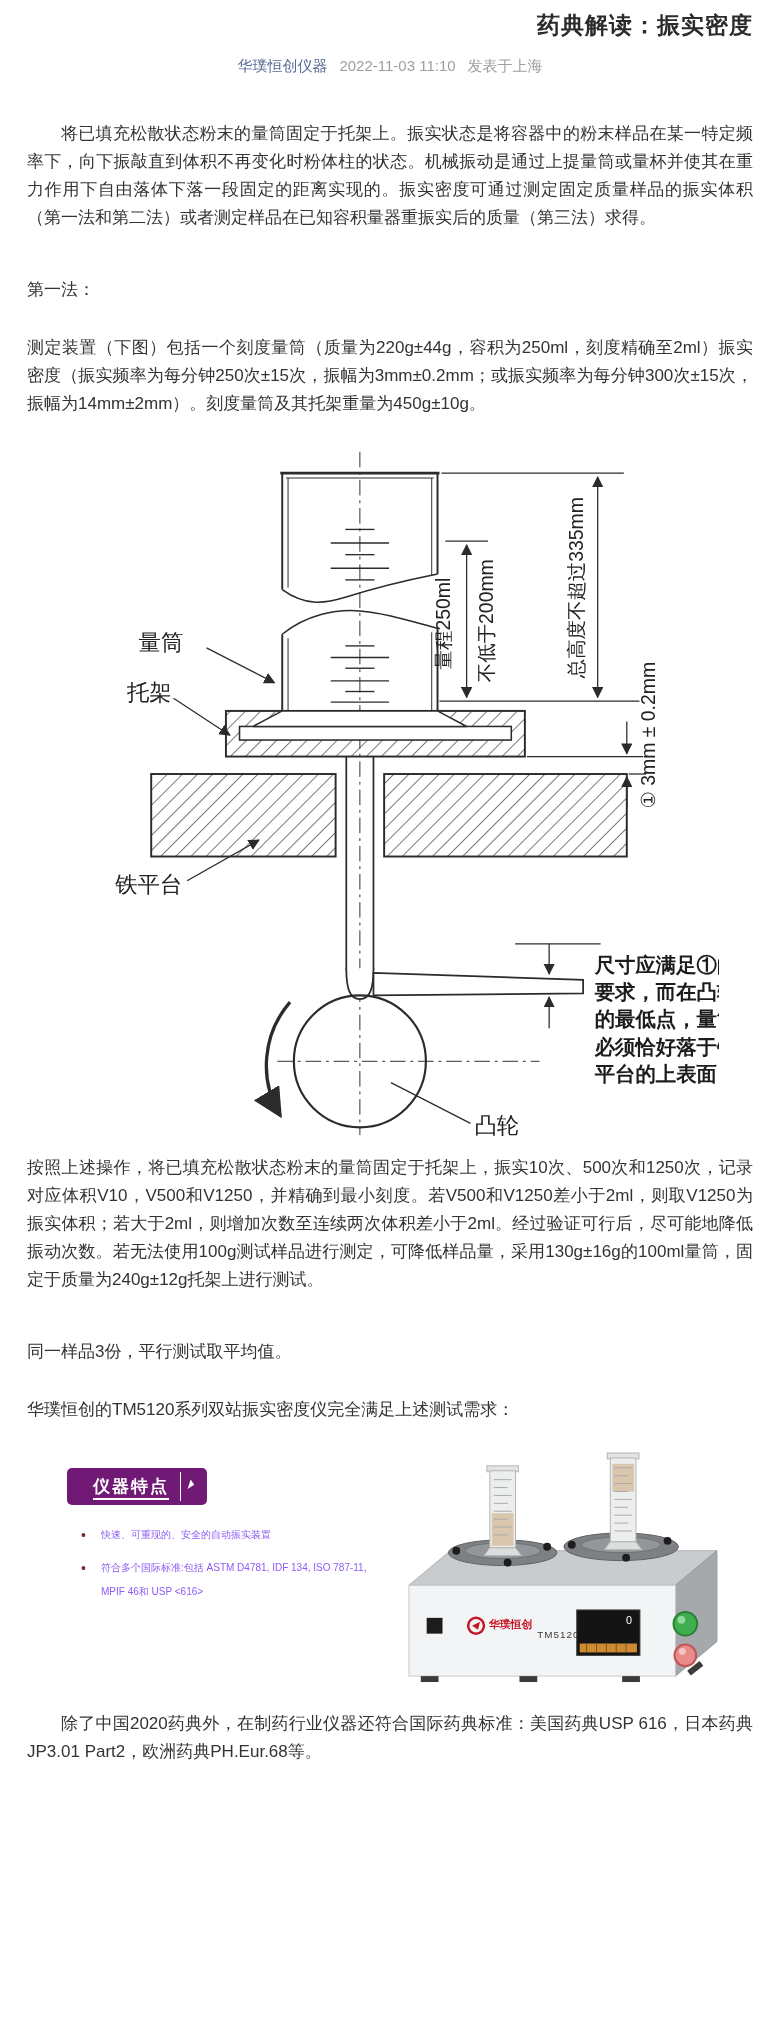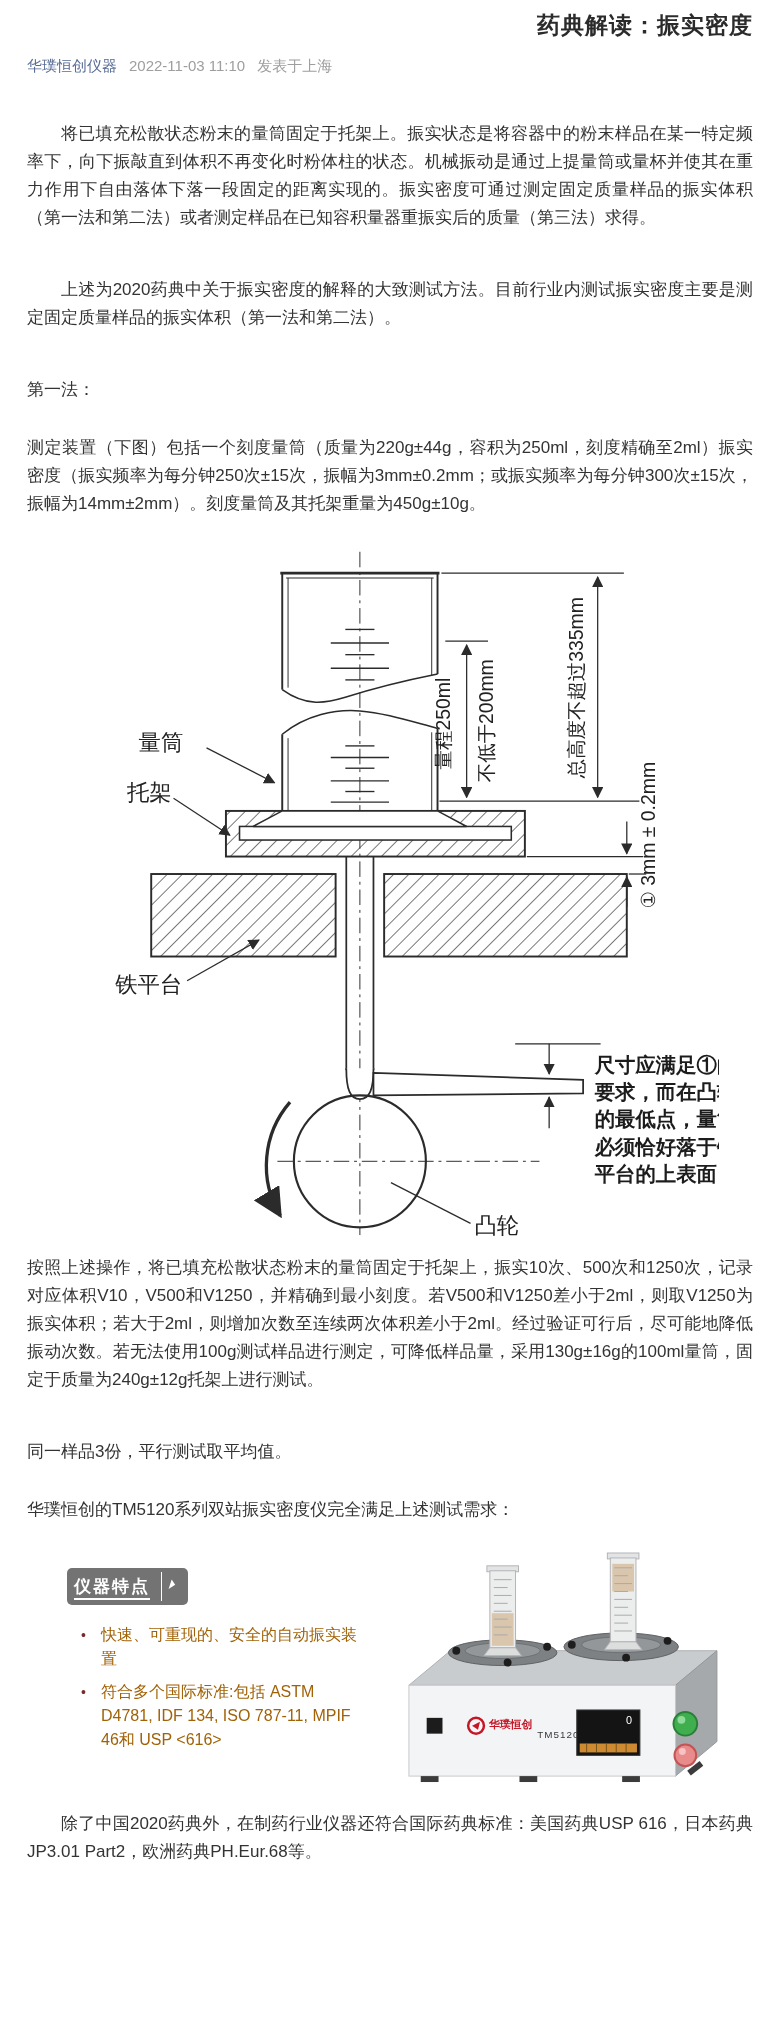--- a/index.html
+++ b/index.html
@@ -11,21 +11,21 @@
   }
   .article { padding: 0 27px; }
   .title {
     margin-top: 10px;
     font-size: 23px;
     font-weight: 700;
     color: #2b2b2b;
     letter-spacing: 1px;
     text-align: right;
   }
-  .meta { margin-top: 16px; font-size: 15px; }
+  .meta { margin-top: 16px; font-size: 15px; text-align: center; }
   .meta .author { color: #576b95; margin-right: 12px; cursor: pointer; }
   .meta .date   { color: #9e9e9e; margin-right: 12px; }
   .meta .loc    { color: #9e9e9e; }
   p.body-p {
     font-size: 17px;
     line-height: 28px;
     text-align: justify;
     color: #333;
   }
   .ind { text-indent: 2em; }
@@ -36,26 +36,26 @@
   .product-block {
     margin-top: 24px;
     display: flex;
     align-items: flex-start;
   }
   .product-left { width: 340px; flex: 0 0 340px; }
   .feat-badge {
     display: inline-block;
     position: relative;
     margin: 20px 0 0 40px;
-    background: #737373;
+    background: #701a75;
     color: #fff;
     font-size: 17px;
     font-weight: 700;
     letter-spacing: 2px;
-    padding: 7px 38px 7px 7px;
+    padding: 7px 38px 7px 26px;
     border-radius: 5px;
   }
   .feat-badge .badge-text {
     border-bottom: 2px solid #fff;
     padding-bottom: 2px;
   }
   .feat-badge .badge-seam {
     position: absolute;
     right: 26px; top: 4px; bottom: 4px;
     width: 1px; background: #fff;
@@ -65,23 +65,23 @@
     right: 13px; top: 12px;
     width: 0; height: 0;
     border-left: 5px solid #fff;
     border-top: 4px solid transparent;
     border-bottom: 6px solid transparent;
     transform: rotate(18deg);
   }
   .feat-list {
     list-style: none;
     margin: 18px 0 0 52px;
-    font-size: 16px;
+    font-size: 10px;
     line-height: 24px;
-    color: #a16207;
+    color: #8b5cf6;
   }
   .feat-list li {
     position: relative;
     padding-left: 22px;
     margin-bottom: 9px;
     text-align: left;
   }
   .feat-list li::before {
     content: "•";
     position: absolute;
@@ -100,21 +100,20 @@
 
 <div class="article">
 
   <h1 class="title">药典解读：振实密度</h1>
 
   <div class="meta">
     <span class="author">华璞恒创仪器</span><span class="date">2022-11-03 11:10</span><span class="loc">发表于上海</span>
   </div>
 
   <p class="body-p ind mt-lg">将已填充松散状态粉末的量筒固定于托架上。振实状态是将容器中的粉末样品在某一特定频率下，向下振敲直到体积不再变化时粉体柱的状态。机械振动是通过上提量筒或量杯并使其在重力作用下自由落体下落一段固定的距离实现的。振实密度可通过测定固定质量样品的振实体积（第一法和第二法）或者测定样品在已知容积量器重振实后的质量（第三法）求得。</p>
-  <p class="body-p ind mt-lg">上述为2020药典中关于振实密度的解释的大致测试方法。目前行业内测试振实密度主要是测定固定质量样品的振实体积（第一法和第二法）。</p>
   <p class="body-p mt-lg">第一法：</p>
   <p class="body-p mt-md">测定装置（下图）包括一个刻度量筒（质量为220g±44g，容积为250ml，刻度精确至2ml）振实密度（振实频率为每分钟250次±15次，振幅为3mm±0.2mm；或振实频率为每分钟300次±15次，振幅为14mm±2mm）。刻度量筒及其托架重量为450g±10g。</p>
 
   <div class="diagram-wrap">
     <svg width="660" height="694" viewBox="0 0 680 715">
       <defs>
         <pattern id="hatch" patternUnits="userSpaceOnUse" width="11" height="11" patternTransform="rotate(45)">
           <line x1="0" y1="0" x2="0" y2="11" stroke="#3a3a3a" stroke-width="1.4"></line>
         </pattern>
         <marker id="ah" viewBox="0 0 10 10" refX="9" refY="5" markerWidth="9" markerHeight="9" orient="auto-start-reverse">

